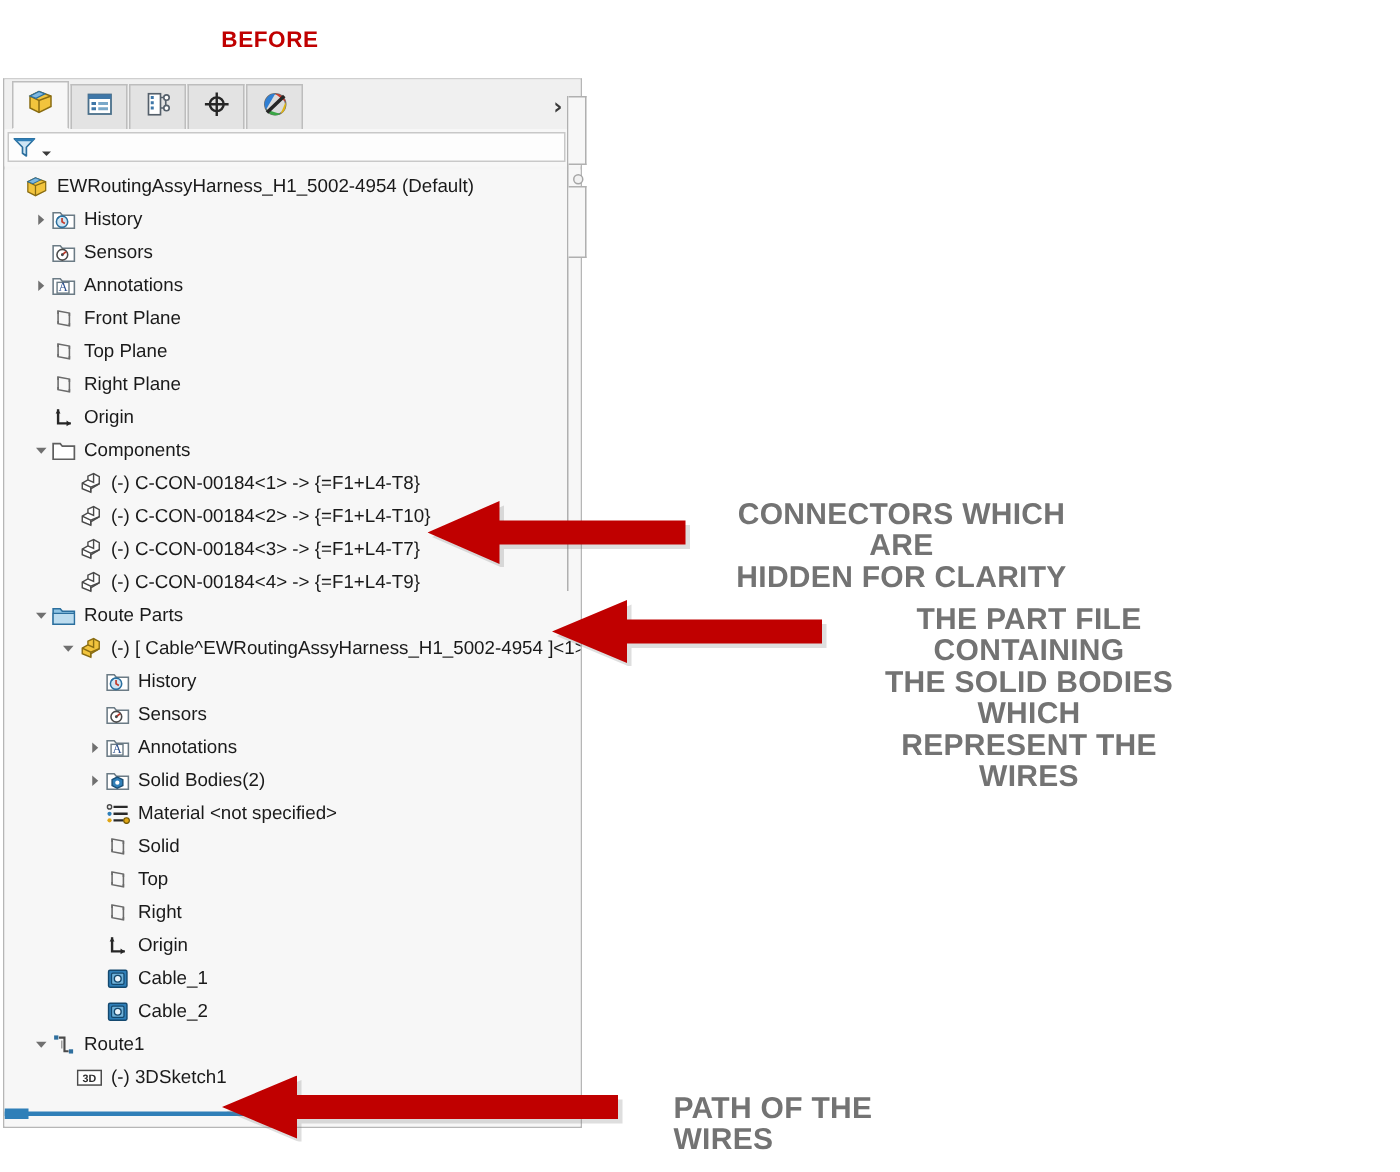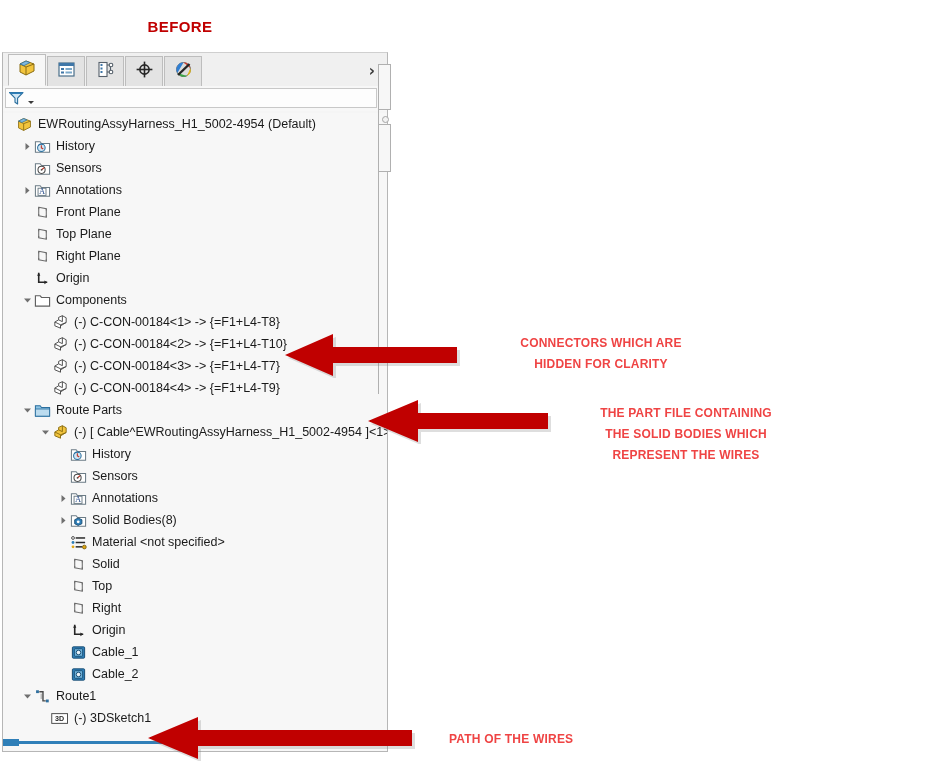--- a/index.html
+++ b/index.html
@@ -134,23 +134,23 @@
   .arrow{
     position:absolute;
     height:40px;
     pointer-events:none;
   }
   .arrow svg{display:block;}
 
   
   .note{
     position:absolute;
-    color:#ef4444;
+    color:#737373;
     font-weight:bold;
-    font-size:12px;
+    font-size:20px;
     line-height:21px;
     letter-spacing:.2px;
     text-align:center;
     white-space:pre-line;
   }
 </style>
 </head>
 <body>
 
 <div class="before-caption">BEFORE</div>
@@ -478,21 +478,21 @@
               <path d="M2.5 1 L6.5 4.5 L2.5 8 Z" fill="#707070"></path>
             </svg>
           </span>
           <span class="ico">
             <svg width="17" height="17" viewBox="0 0 18 18">
       <path d="M1.5 4 L6.5 4 L8 5.8 L16.5 5.8 L16.5 15 L1.5 15 Z" fill="#ffffff" stroke="#6b7b85" stroke-width="1.1"></path>
       <path d="M5 8.2 L8.6 6.4 L12.6 8.2 L12.6 12.4 L8.6 14.2 L5 12.4 Z" fill="#2f7fb8" stroke="#1b4f76" stroke-width="1"></path>
       <circle cx="8.7" cy="10.4" r="1.5" fill="#ffffff"></circle>
             </svg>
           </span>
-          <span class="lbl">Solid Bodies(8)</span>
+          <span class="lbl">Solid Bodies(2)</span>
         </div>
         <div class="row" style="padding-left: 54px;">
           <span class="twist"></span>
           <span class="ico">
             <svg width="17" height="17" viewBox="0 0 18 18">
       <circle cx="3.2" cy="4.2" r="1.5" fill="none" stroke="#4a4a4a" stroke-width="1"></circle>
       <circle cx="3.2" cy="9" r="1.5" fill="#2f7fb8"></circle>
       <circle cx="3.2" cy="13.6" r="1.5" fill="#e0a615"></circle>
       <line x1="6" y1="4.2" x2="16" y2="4.2" stroke="#2a2a2a" stroke-width="1.6"></line>
       <line x1="6" y1="9" x2="16" y2="9" stroke="#2a2a2a" stroke-width="1.6"></line>

